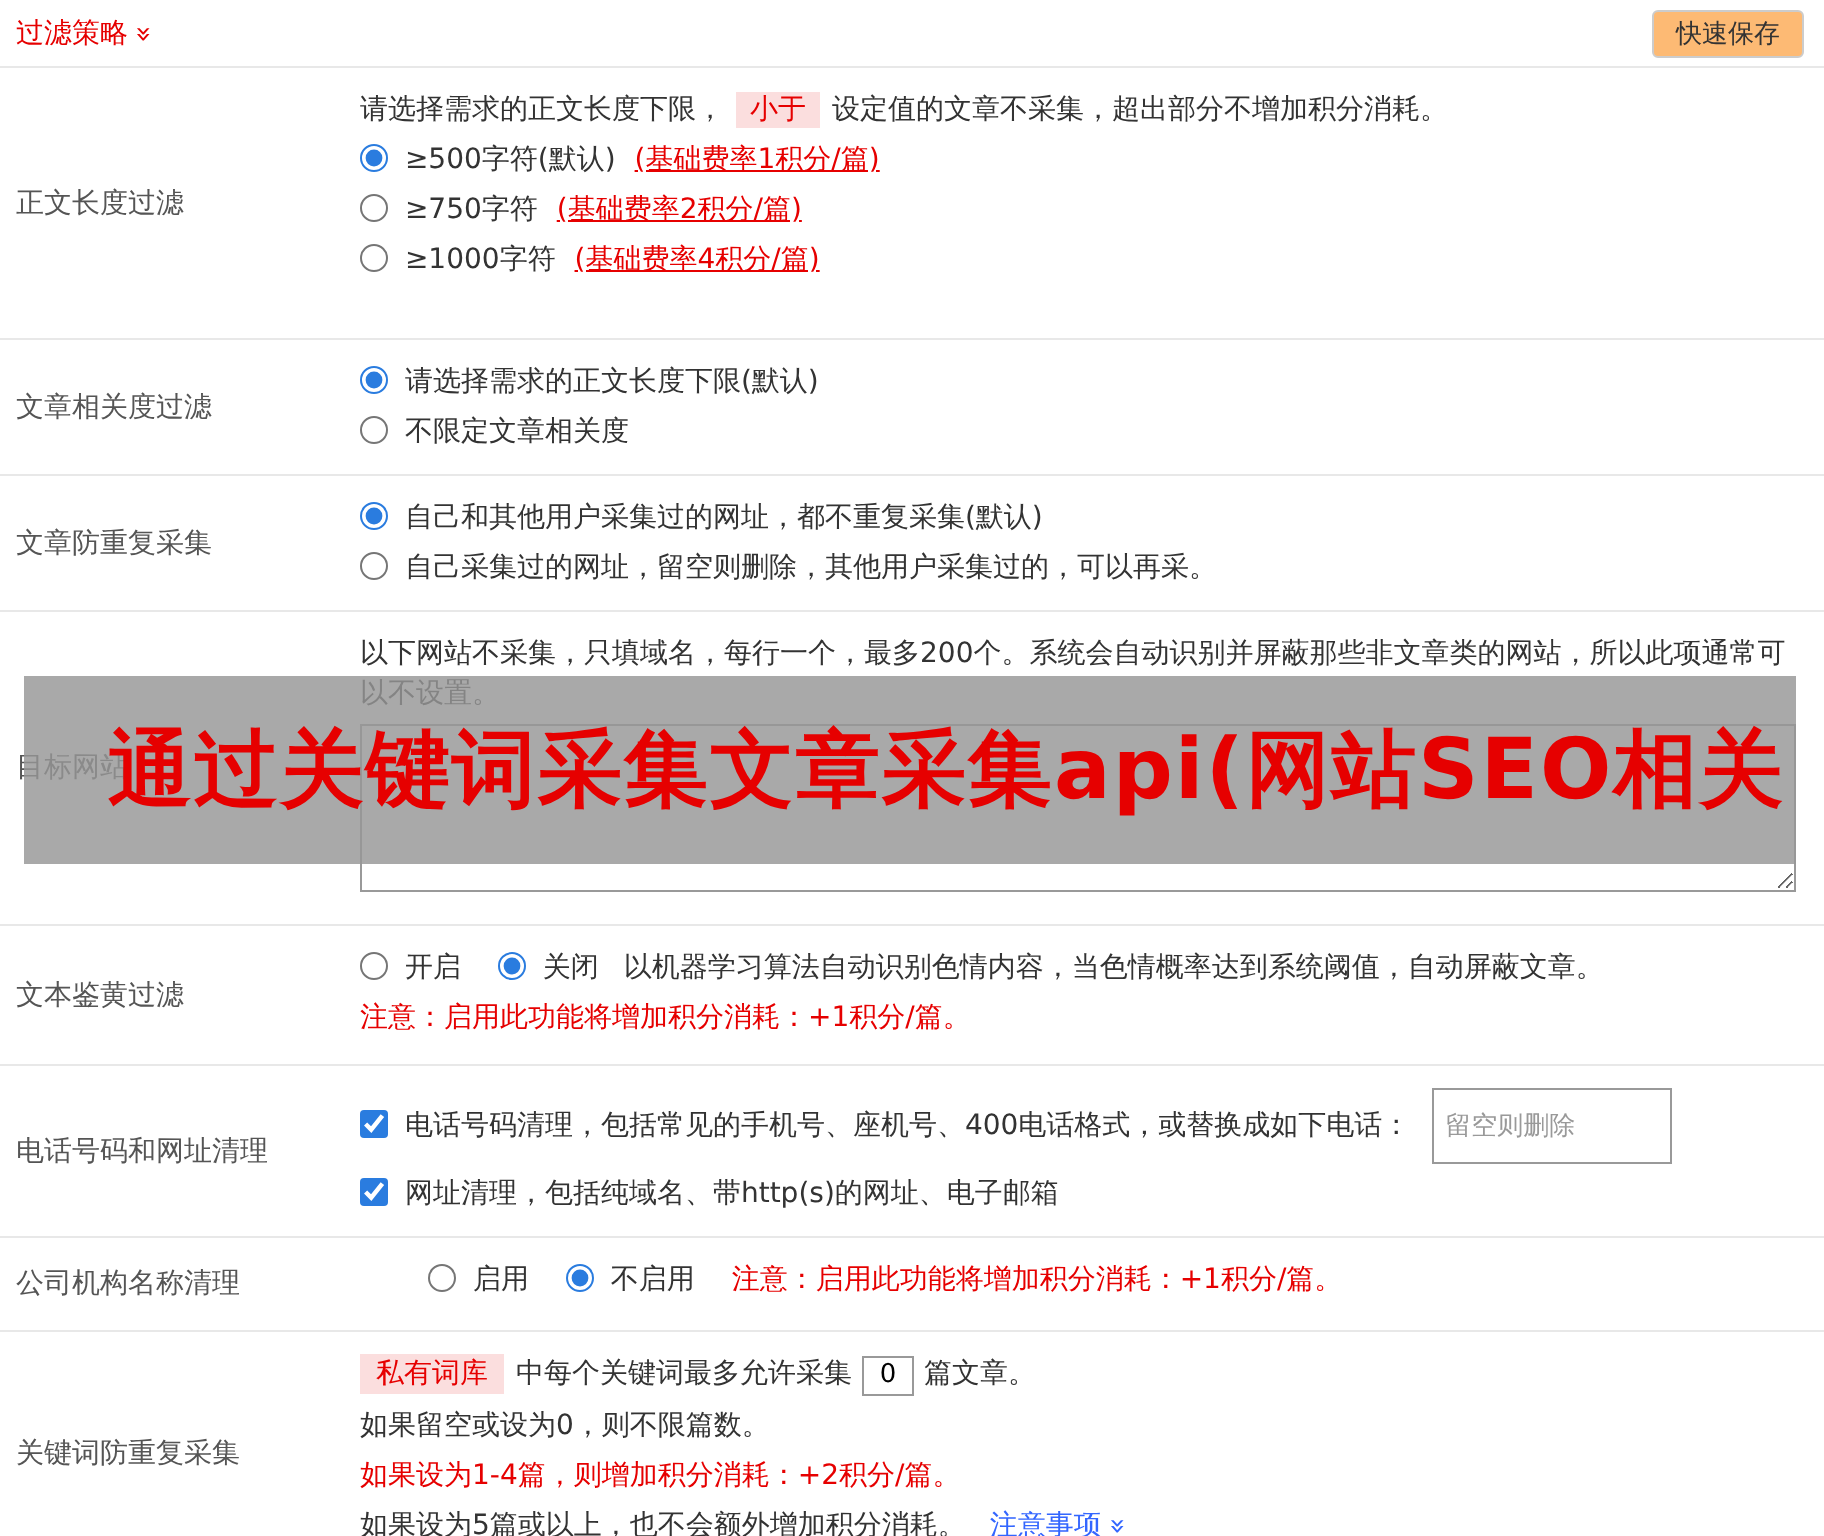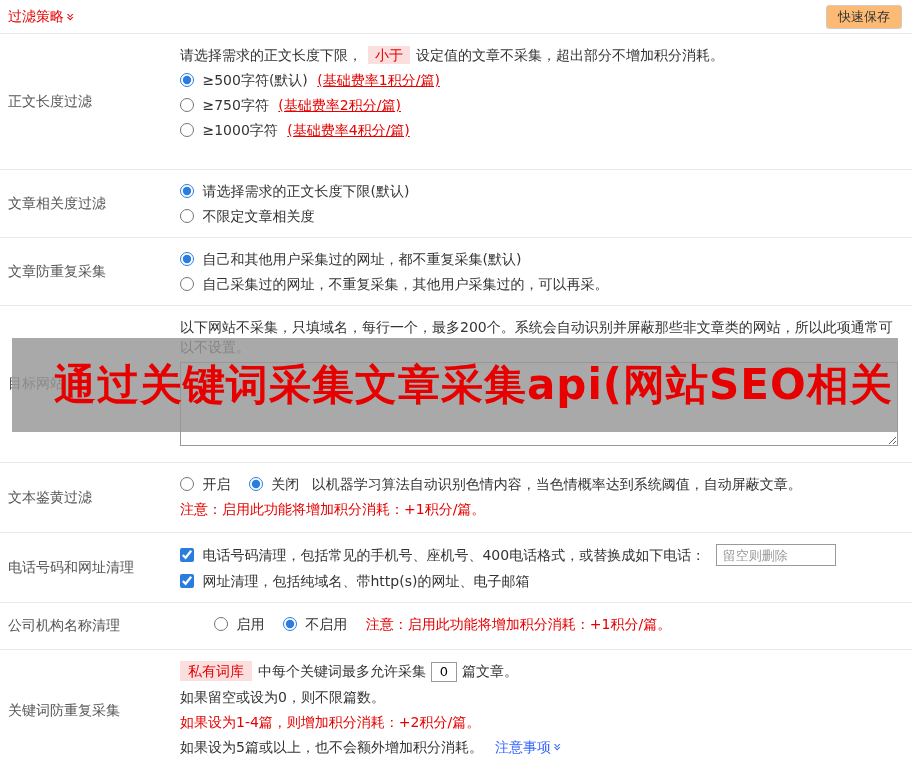--- a/index.html
+++ b/index.html
@@ -51,21 +51,21 @@
   }
   label.opt{cursor:pointer;}
   label.opt + label.opt{margin-left:14px;}
   .hl{background:var(--hl-bg);color:var(--red);padding:1px 7px;margin:0 6px;}
   .tag{background:var(--hl-bg);color:var(--red);padding:2px 8px;margin-right:6px;}
   .fee{color:var(--red);text-decoration:underline;margin-left:5px;}
   .red-note{color:var(--red);}
   .inline-note{margin-left:14px;}
   .desc{margin-left:8px;}
   .text-input{
-    width:120px;height:22px;border:1px solid #999;padding:1px 6px;
+    width:120px;height:38px;border:1px solid #999;padding:1px 6px;
     font-size:13px;margin-left:6px;font-family:inherit;color:#333;
   }
   .text-input::placeholder{color:#999;}
   .count-input{
     width:26px;height:20px;border:1px solid #999;text-align:center;
     margin:0 5px;font-size:13px;font-family:inherit;
   }
   .blacklist-textarea{
     display:block;width:calc(100% - 2px);height:84px;margin-top:4px;
     border:1px solid #999;resize:both;font-family:inherit;font-size:13px;
@@ -145,21 +145,21 @@
   <div class="row-content">
     <div class="line">
       <label class="opt">
         <input type="radio" name="dedupe" checked="" style="">
         <span>自己和其他用户采集过的网址，都不重复采集(默认)</span>
       </label>
     </div>
     <div class="line">
       <label class="opt">
         <input type="radio" name="dedupe" style="">
-        <span>自己采集过的网址，不重复采集，其他用户采集过的，可以再采。</span>
+        <span>自己采集过的网址，留空则删除，其他用户采集过的，可以再采。</span>
       </label>
     </div>
   </div>
 </div>
 
 <div class="row row-blacklist">
   <div class="row-label">目标网站</div>
   <div class="row-content">
     <div class="line">以下网站不采集，只填域名，每行一个，最多200个。系统会自动识别并屏蔽那些非文章类的网站，所以此项通常可以不设置。</div>
     <textarea class="blacklist-textarea" value="" style=""></textarea>

